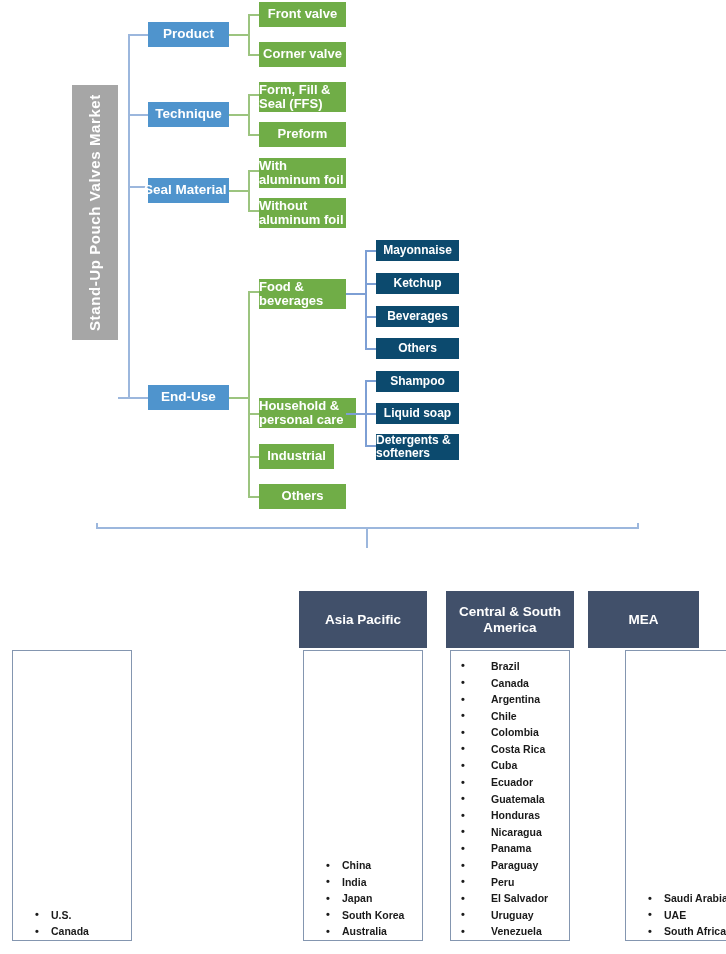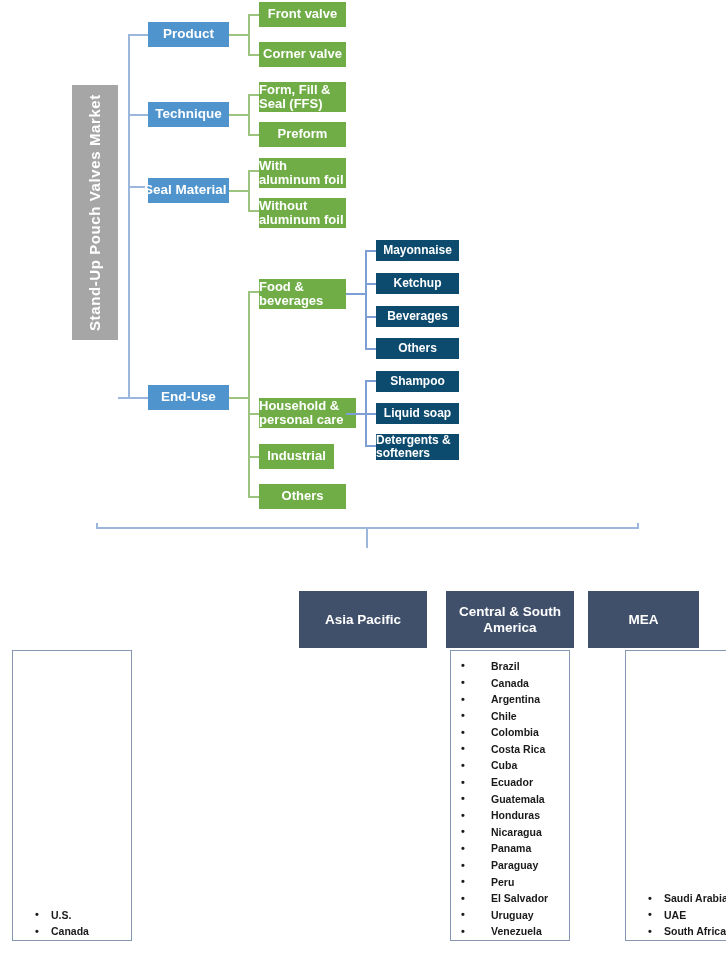--- a/index.html
+++ b/index.html
@@ -237,20 +237,29 @@
   <div class="region-body" style="left:12px; top:650px; width:120px; height:291px;">
     <ul>
       <li>U.S.</li>
       <li>Canada</li>
     </ul>
   </div>
 
 
   <div class="region-head" style="left:299px; top:591px; width:128px; height:57px;">
     <span>Asia Pacific</span>
+  </div>
+  <div class="region-body" style="left:303px; top:650px; width:120px; height:291px;">
+    <ul>
+      <li>China</li>
+      <li>India</li>
+      <li>Japan</li>
+      <li>South Korea</li>
+      <li>Australia</li>
+    </ul>
   </div>
 
   <div class="region-head" style="left:446px; top:591px; width:128px; height:57px;">
     <span>Central &amp; South America</span>
   </div>
   <div class="region-body wide" style="left:450px; top:650px; width:120px; height:291px;">
     <ul>
       <li>Brazil</li>
       <li>Canada</li>
       <li>Argentina</li>

